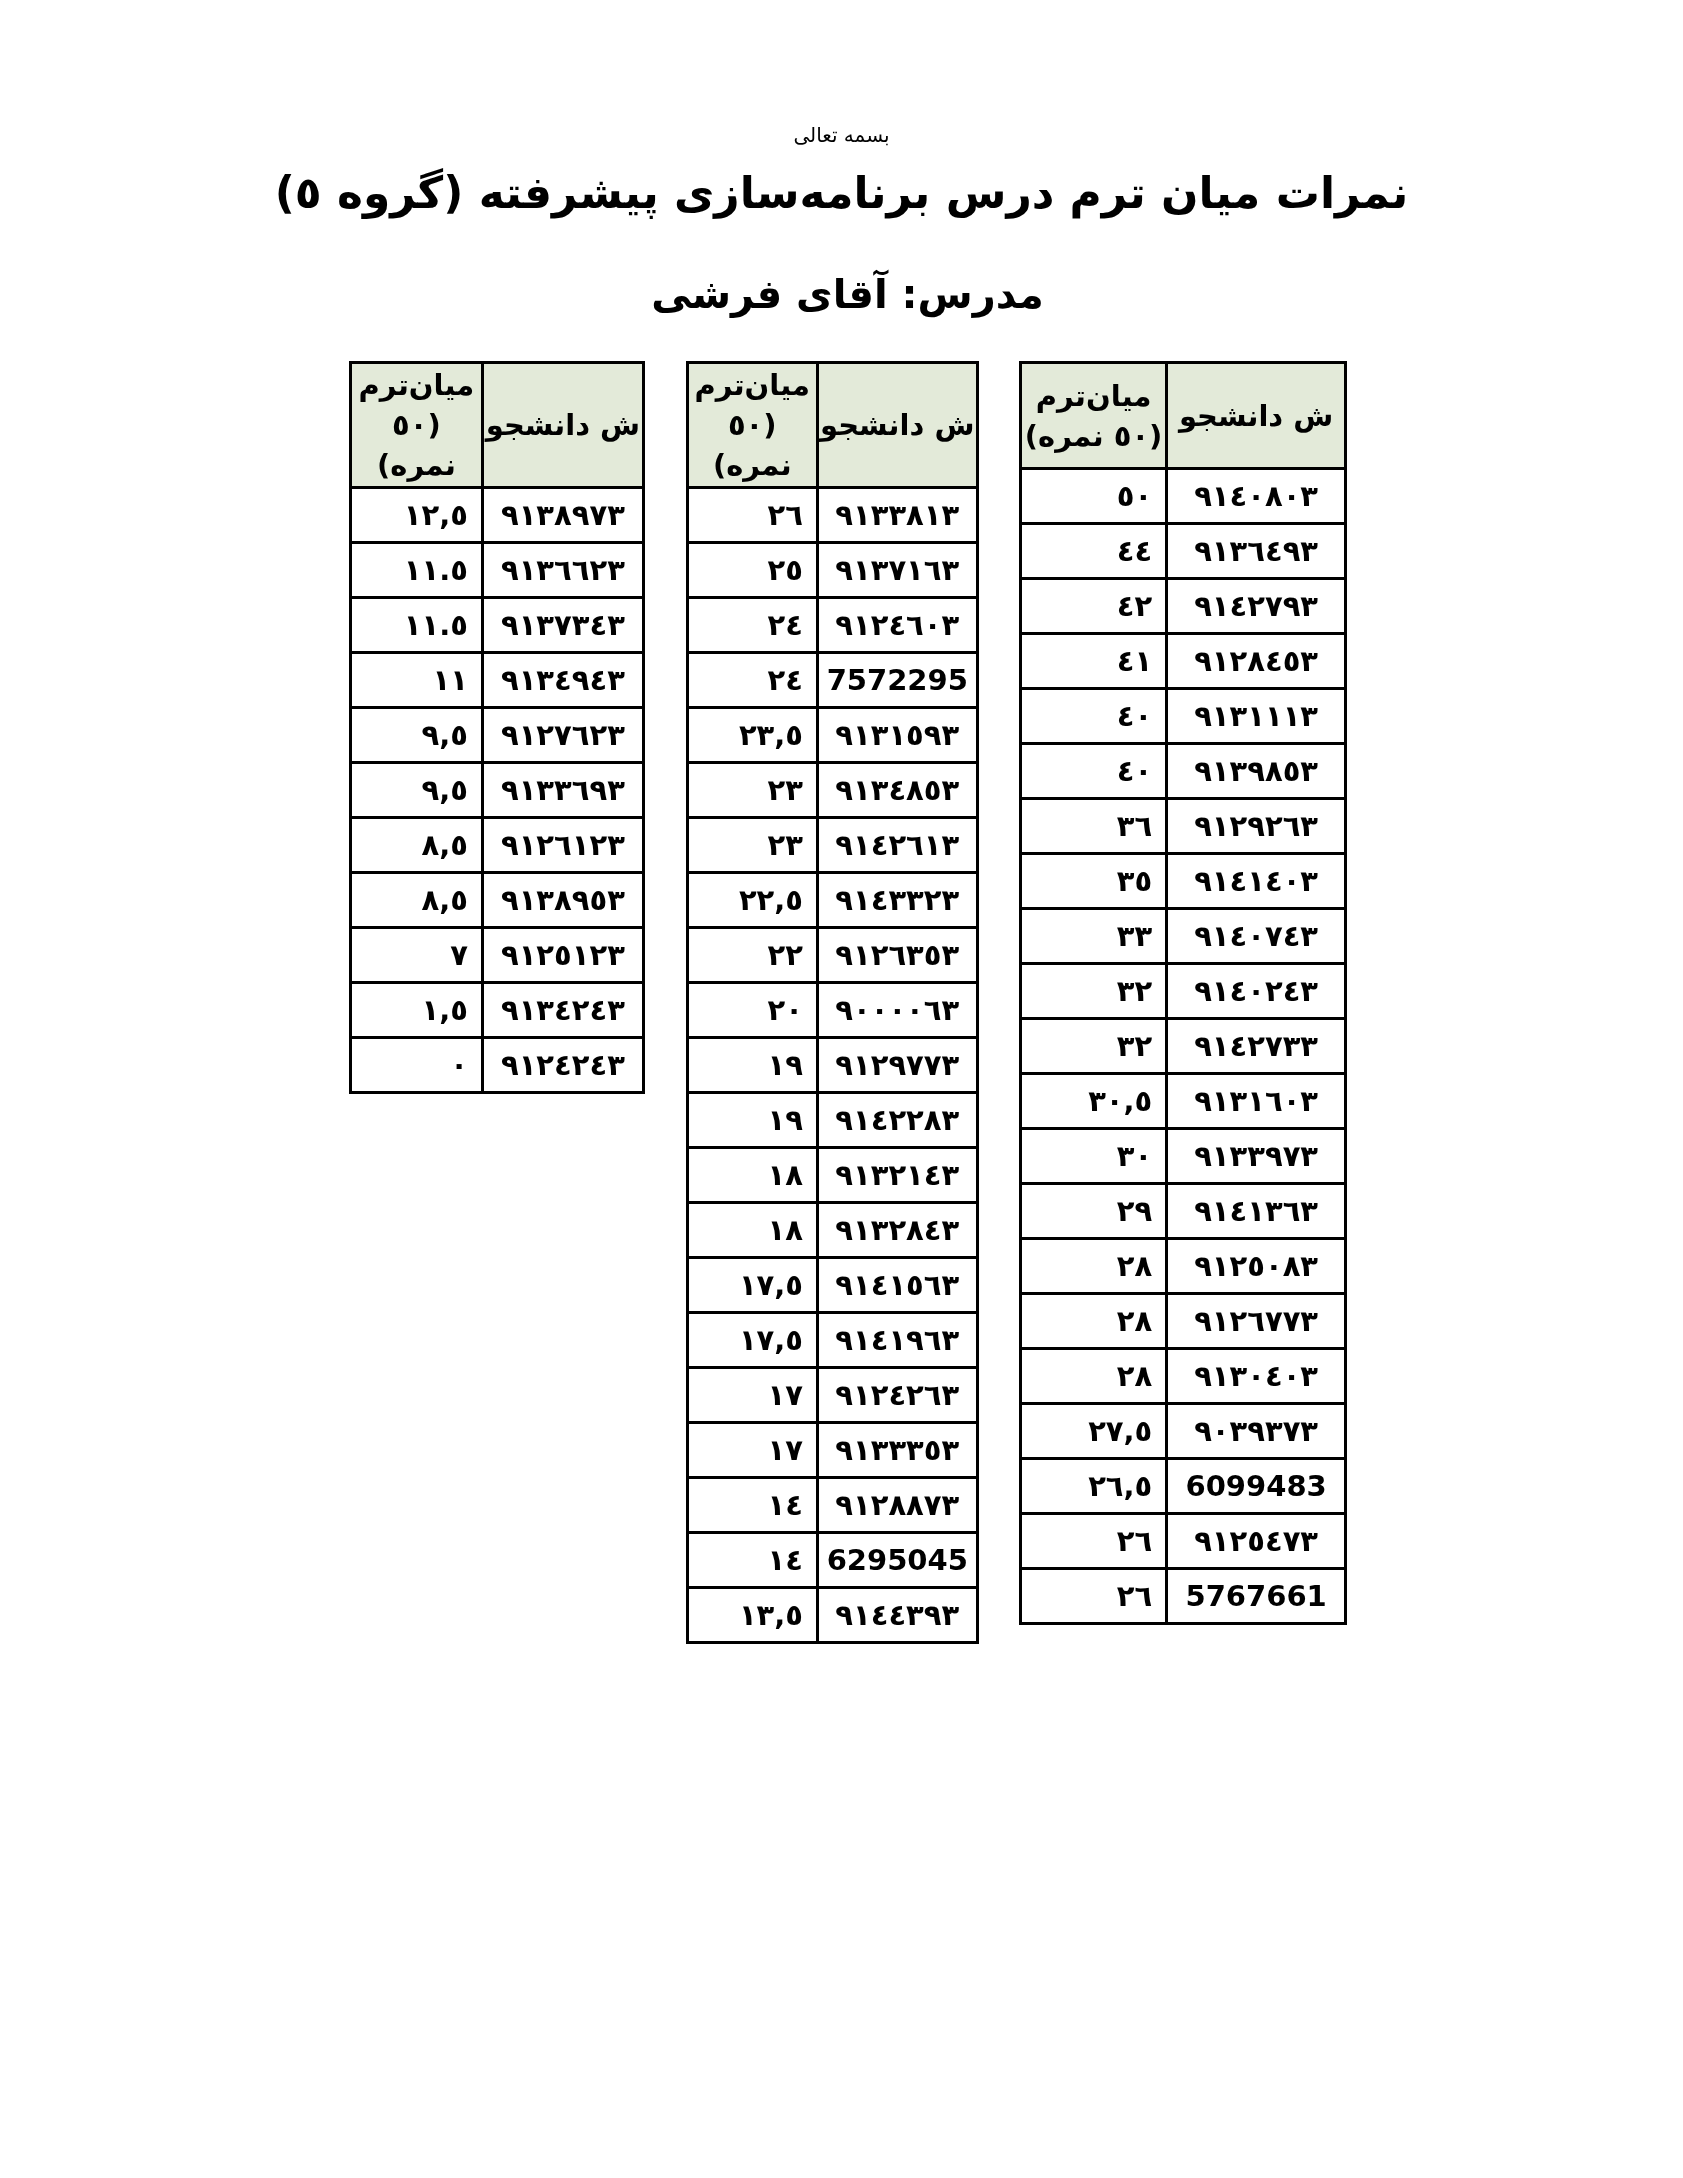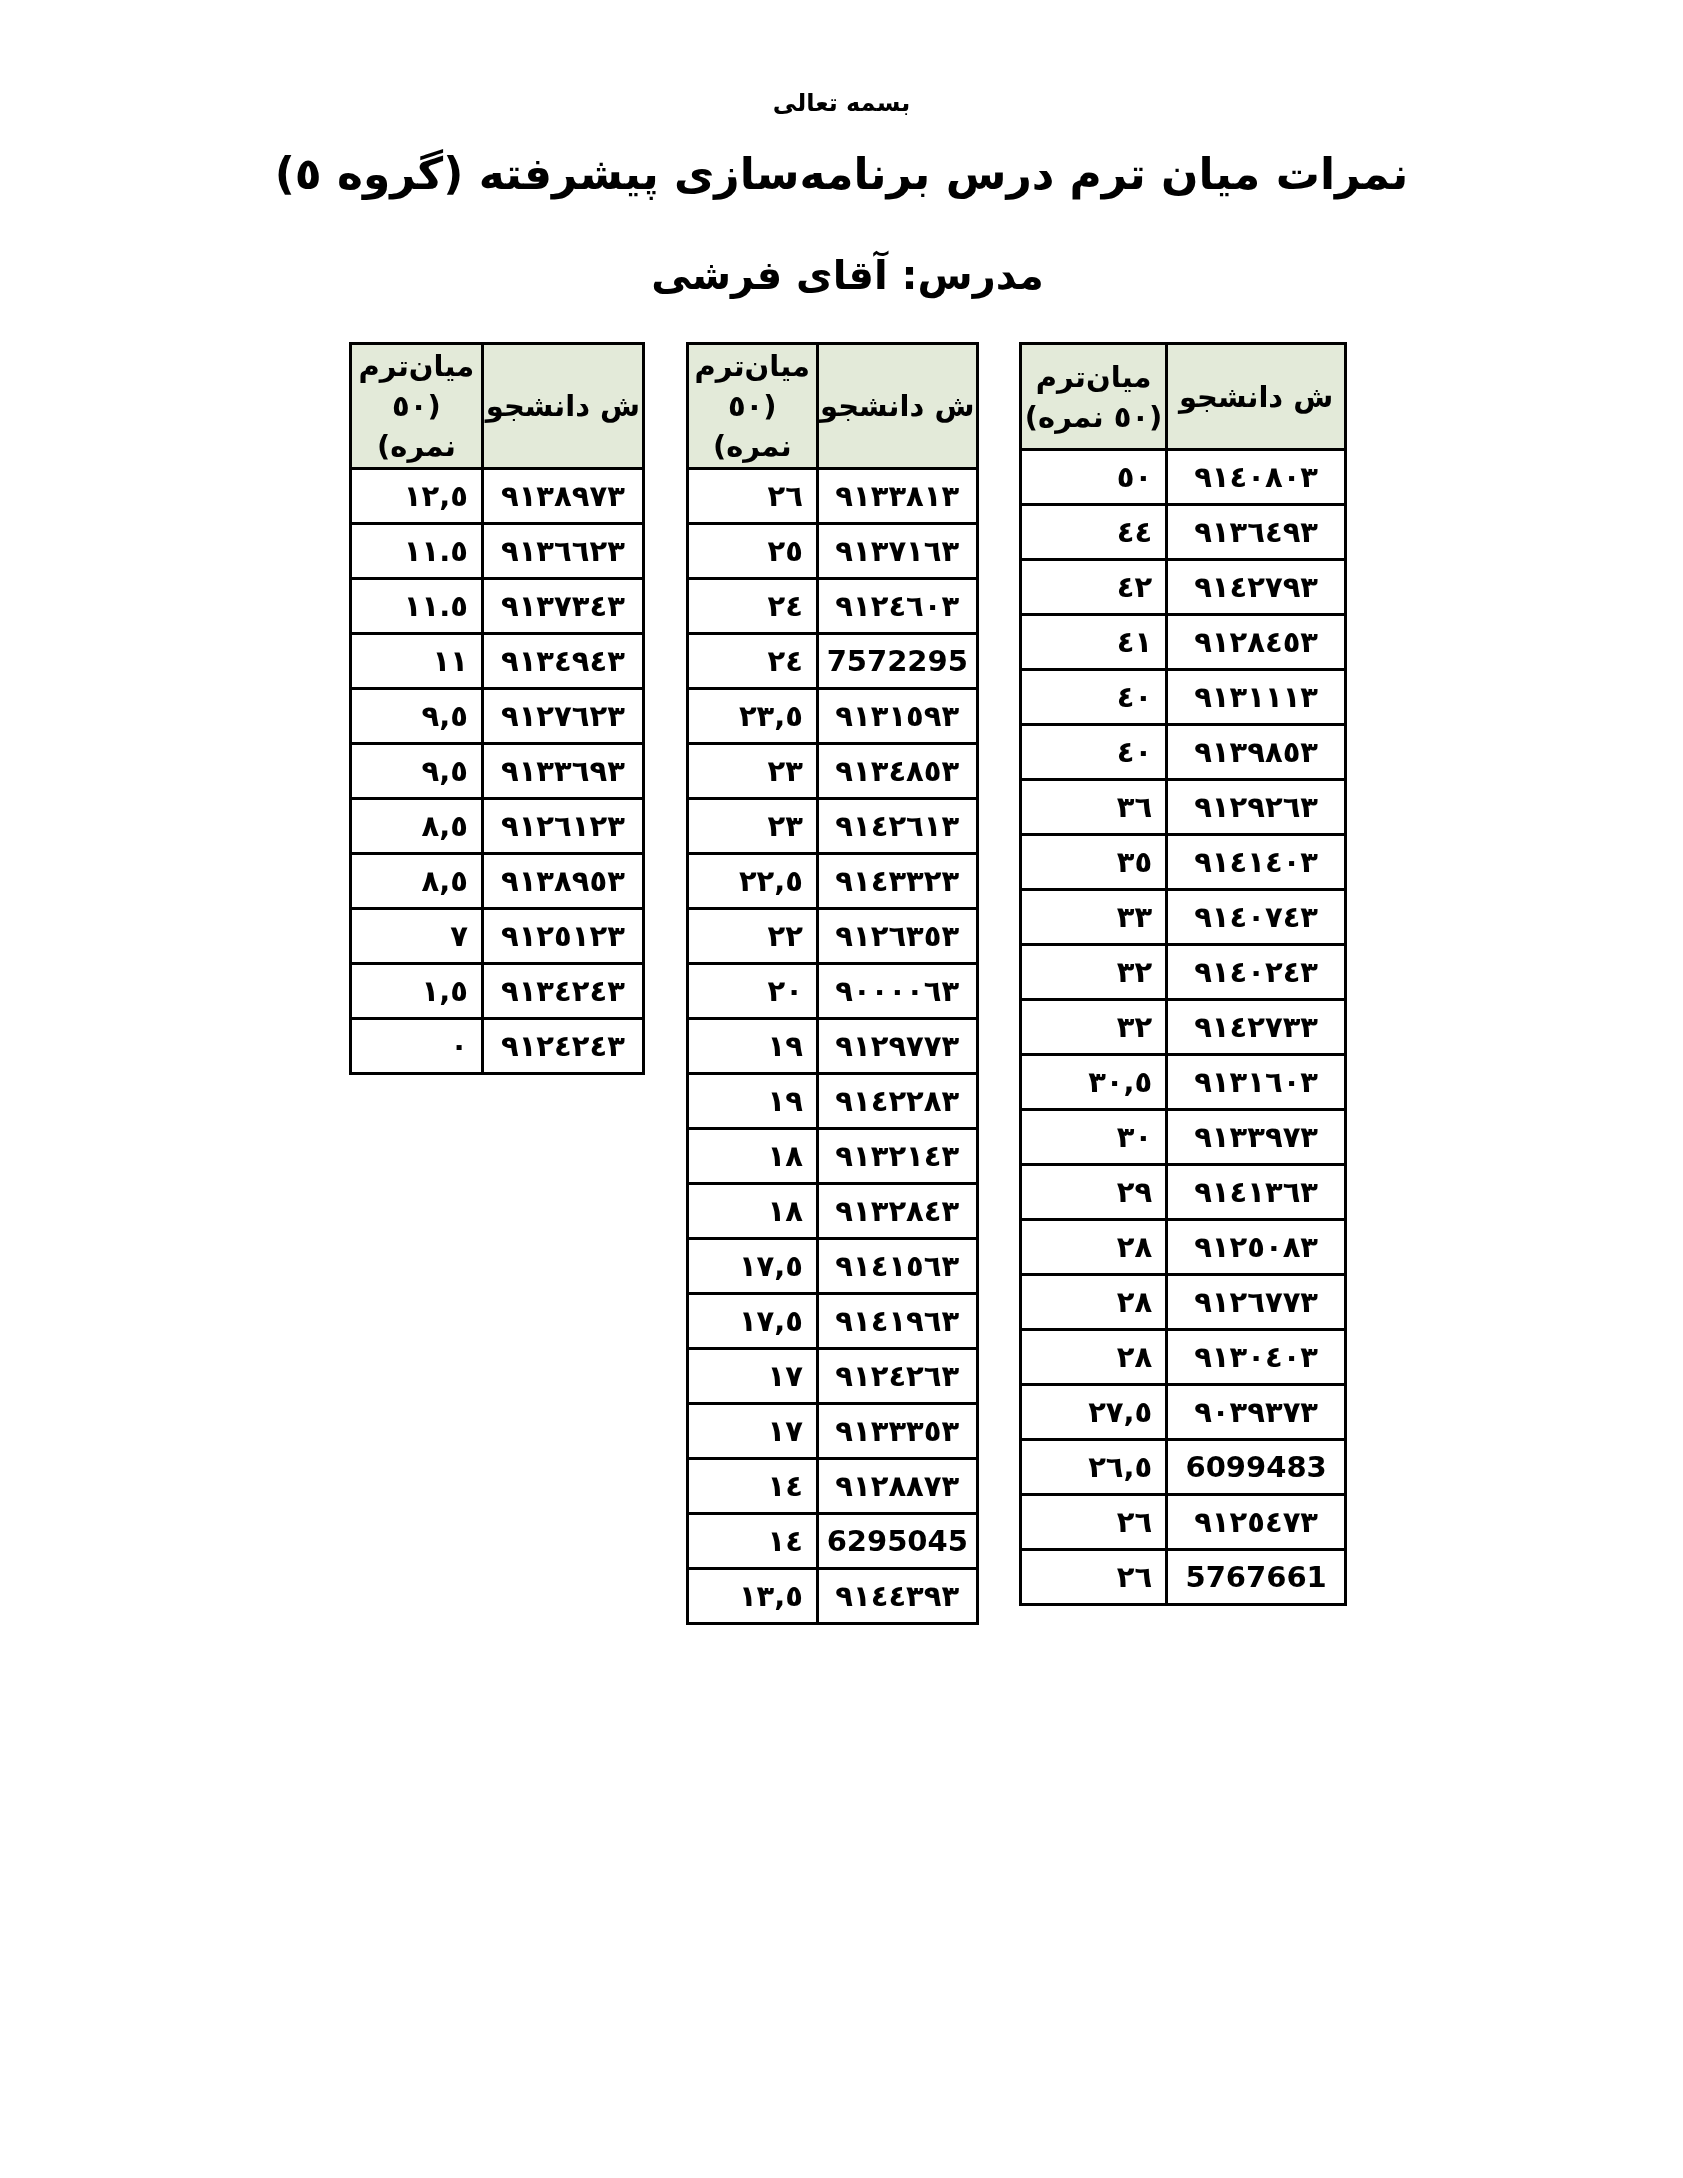--- a/index.html
+++ b/index.html
@@ -11,28 +11,28 @@
   }
   .page {
     position: relative;
     width: 1683px;
     height: 2178px;
     background: #ffffff;
     overflow: hidden;
     direction: rtl;
   }
   .bismillah {
-    padding-top: 84px;
-    text-align: center;
-    font-size: 24px;
-    font-weight: bold;
+    padding-top: 116px;
+    text-align: center;
+    font-size: 20px;
+    font-weight: normal;
     line-height: 38px;
   }
   .doc-title {
-    margin-top: 22px;
+    margin-top: 9px;
     text-align: center;
     font-size: 44px;
     font-weight: bold;
     line-height: 59px;
   }
   .instructor {
     margin-top: 46px;
     text-align: center;
     font-size: 40px;
     font-weight: bold;

